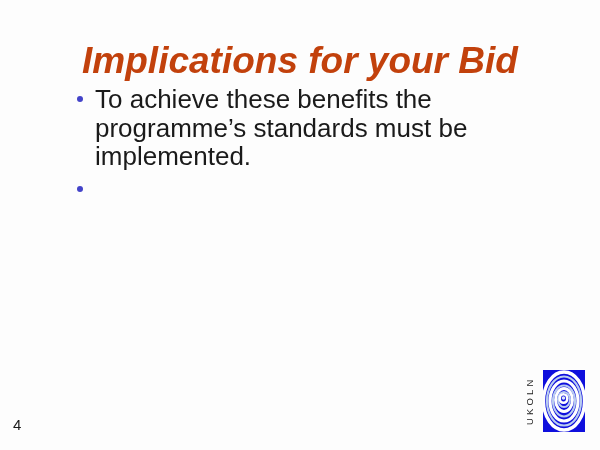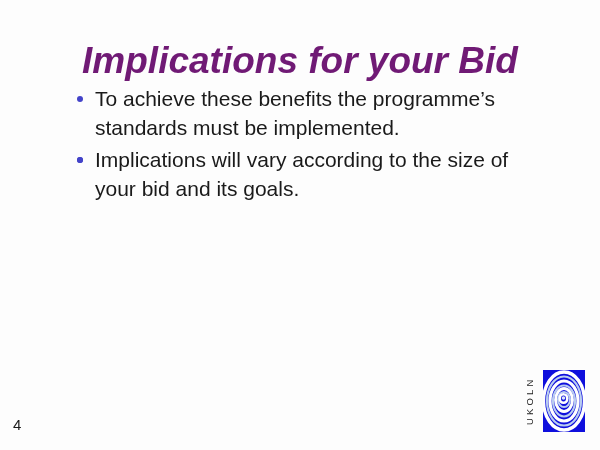--- a/index.html
+++ b/index.html
@@ -22,42 +22,42 @@
   .slide-title {
     position: absolute;
     left: 0;
     top: 14px;
     width: 600px;
     text-align: center;
     font-family: "Liberation Sans", sans-serif;
     font-size: 37px;
     font-weight: bold;
     font-style: italic;
-    color: #701a75;
+    color: #c2410c;
     letter-spacing: 0px;
     line-height: 44px;
     white-space: nowrap;
   }
 
   
   .body-list {
     position: absolute;
     left: 72px;
     top: 85px;
     width: 470px;
     margin: 0;
     padding: 0;
     list-style: none;
   }
   .bullet-item {
     position: relative;
     padding-left: 23px;
     margin: 0 0 4px 0;
     font-family: "Liberation Sans", sans-serif;
-    font-size: 21px;
+    font-size: 26px;
     line-height: 28.5px;
     color: #1a1a1a;
     text-align: left;
   }
   .bullet-item .bullet-dot {
     position: absolute;
     left: 5px;
     top: 11px;
     width: 6px;
     height: 6px;
@@ -126,24 +126,20 @@
 
     <li class="bullet-item">
       <span class="bullet-dot"></span>
       <span>To achieve these benefits the programme’s standards must be implemented.</span>
     </li>
 
     <li class="bullet-item">
       <span class="bullet-dot"></span>
     </li>
 
-    <li class="bullet-item">
-      <span class="bullet-dot"></span>
-      <span>Implications will vary according to the size of your bid and its goals.</span>
-    </li>
 
   </ul>
 
   <div class="page-number">4</div>
 
   <div class="logo">
     <div class="logo-wordmark">
       <span>UKOLN</span>
     </div>
     <div class="logo-mark">

